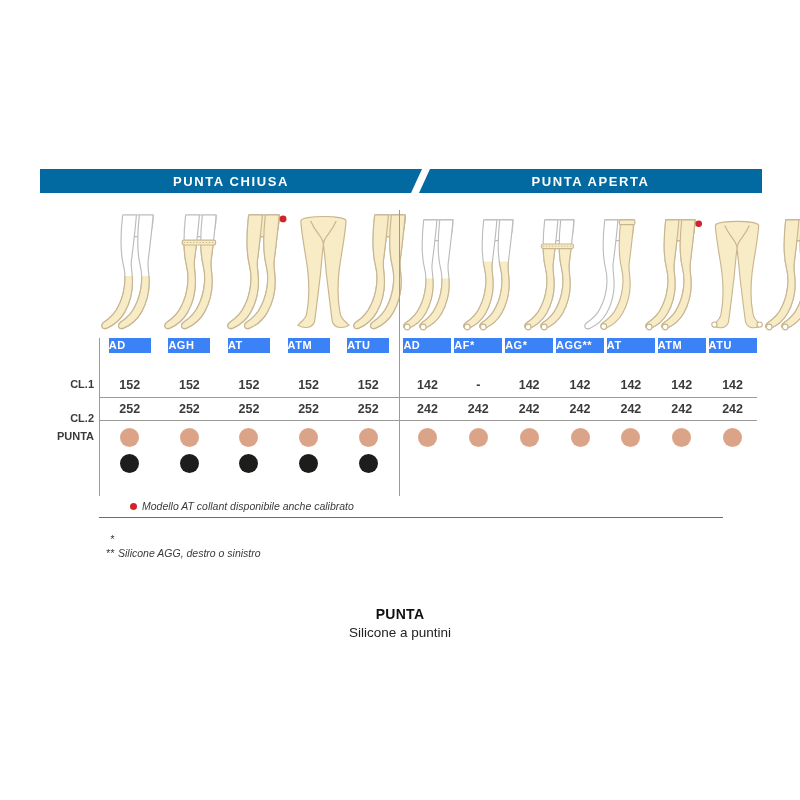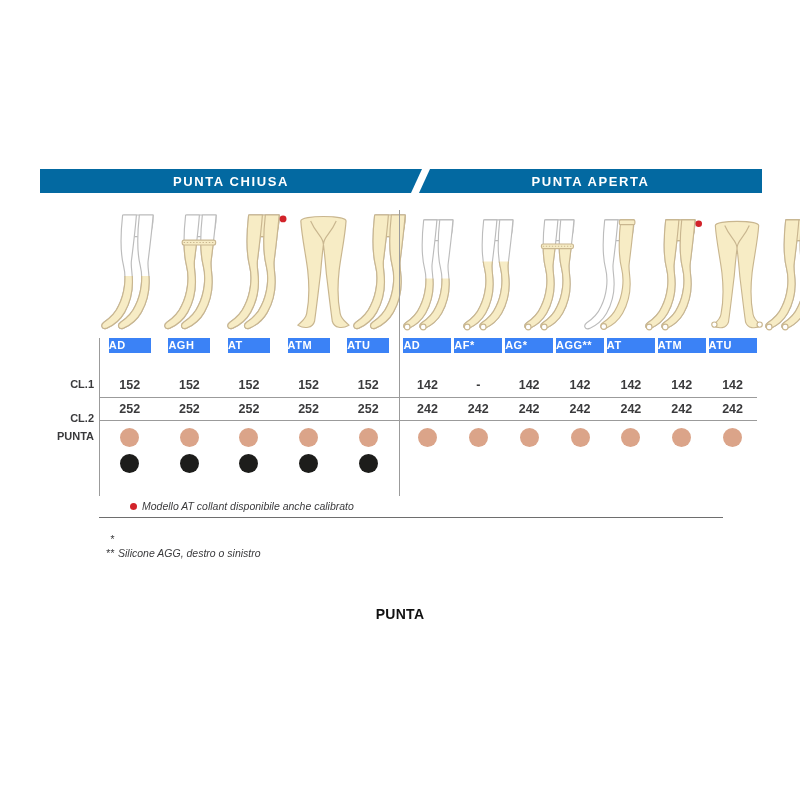--- a/index.html
+++ b/index.html
@@ -457,14 +457,15 @@
     <div class="fnote">
       <span class="mark">*</span>
     </div>
     <div class="fnote">
       <span class="mark">**</span>
       <span>Silicone AGG, destro o sinistro</span>
     </div>
   </div>
 
   <div class="bordo-title">PUNTA</div>
+  <div class="bordo-sub">Silicone a puntini</div>
 
 </div>
 
 </body></html>

